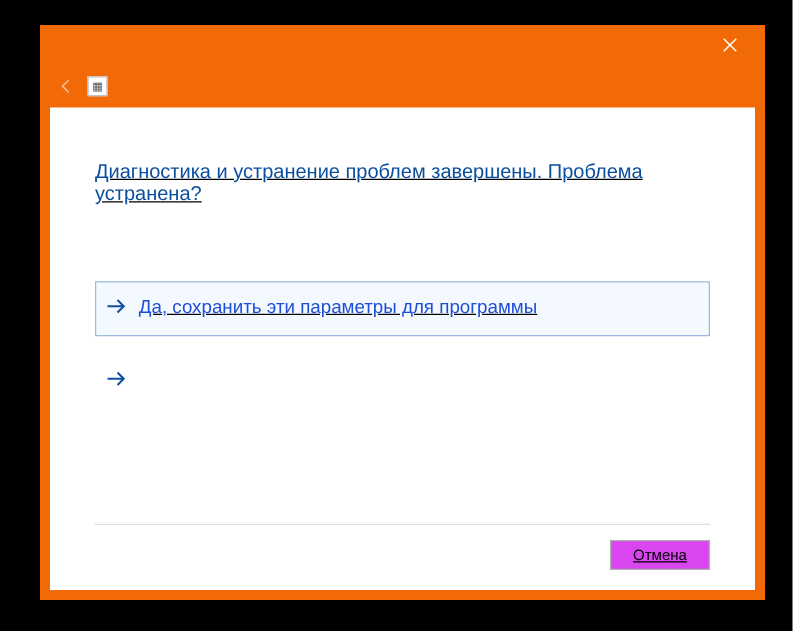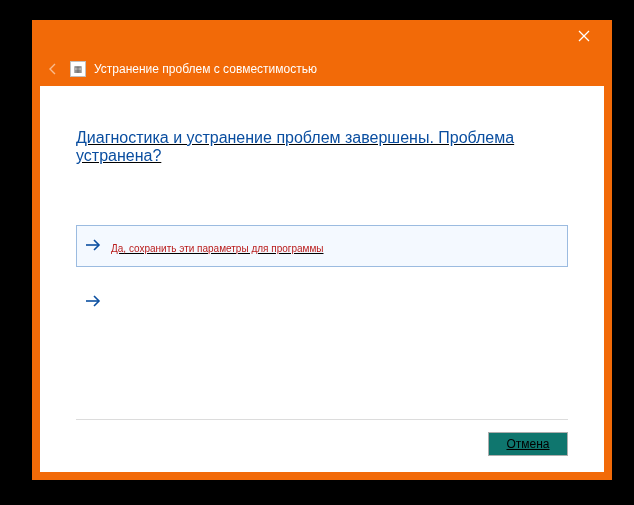--- a/index.html
+++ b/index.html
@@ -71,25 +71,25 @@
     }
     .heading {
       color: #0a4ea0;
       font-size: 16px;
       font-weight: 400;
       margin-bottom: 60px;
     }
     .options { display: flex; flex-direction: column; gap: 14px; }
     .option {
       display: flex;
-      align-items: flex-end;
+      align-items: flex-start;
       gap: 10px;
       padding: 10px 8px;
-      color: #b91c1c;
-      font-size: 10px;
+      color: #1d4ed8;
+      font-size: 15px;
       line-height: 1.35;
       cursor: pointer;
       border: 1px solid transparent;
     }
     .option.selected {
       border: 1px solid #9bbbe0;
       background: #f4f9ff;
     }
     .opt-arrow {
       flex: none;
@@ -99,21 +99,21 @@
     .footer {
       margin-top: auto;
       border-top: 1px solid #dcdcdc;
       padding-top: 12px;
       display: flex;
       justify-content: flex-end;
     }
     .btn {
       min-width: 80px;
       height: 24px;
-      background: #0f766e;
+      background: #d946ef;
       border: 1px solid #adadad;
       font-size: 12px;
       font-family: inherit;
       cursor: pointer;
       padding: 0 14px;
     }
   </style>
 </head>
 <body>
 
@@ -128,21 +128,20 @@
     </div>
   </div>
 
   <div class="header-strip">
     <div class="back-arrow">
       <svg width="14" height="14" viewBox="0 0 14 14">
         <polyline points="9,2 4,7 9,12"></polyline>
       </svg>
     </div>
     <div class="wiz-icon">▦</div>
-    <span>Устранение проблем с совместимостью</span>
   </div>
 
   <div class="content">
     <div class="heading">Диагностика и устранение проблем завершены. Проблема устранена?</div>
 
     <div class="options">
       <div class="option selected">
         <span class="opt-arrow">
           <svg width="16" height="14" viewBox="0 0 16 14">
               <line x1="1" y1="7" x2="14" y2="7"></line>

